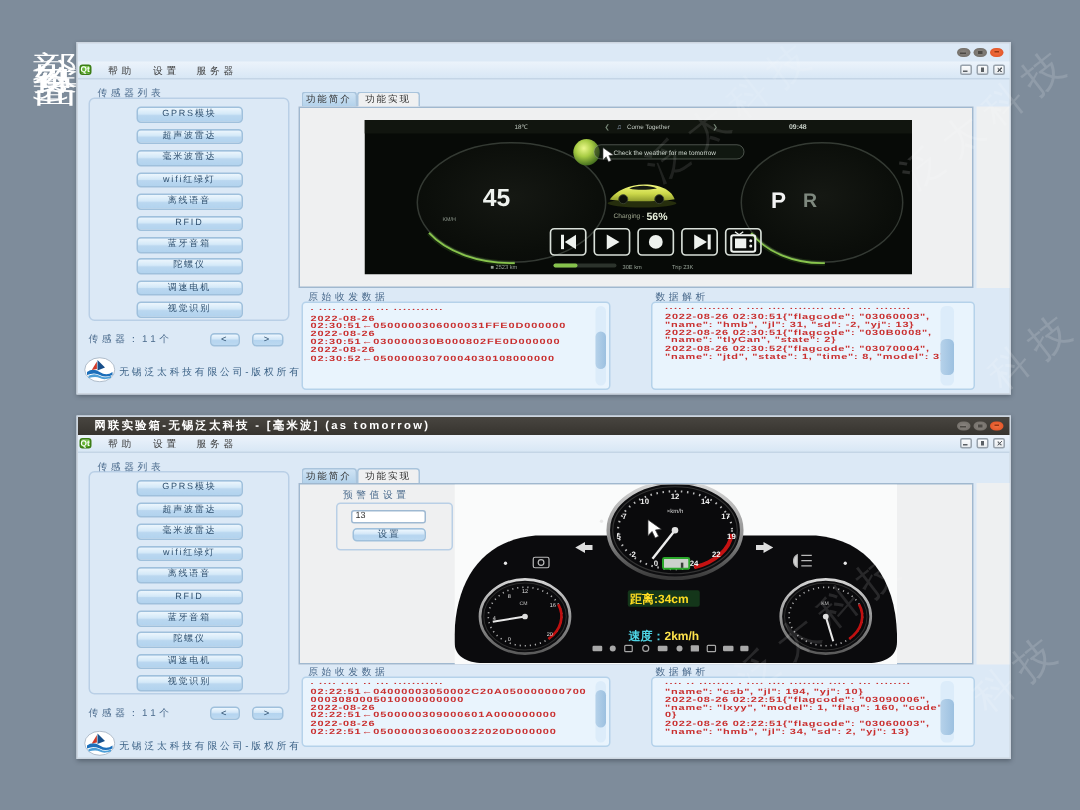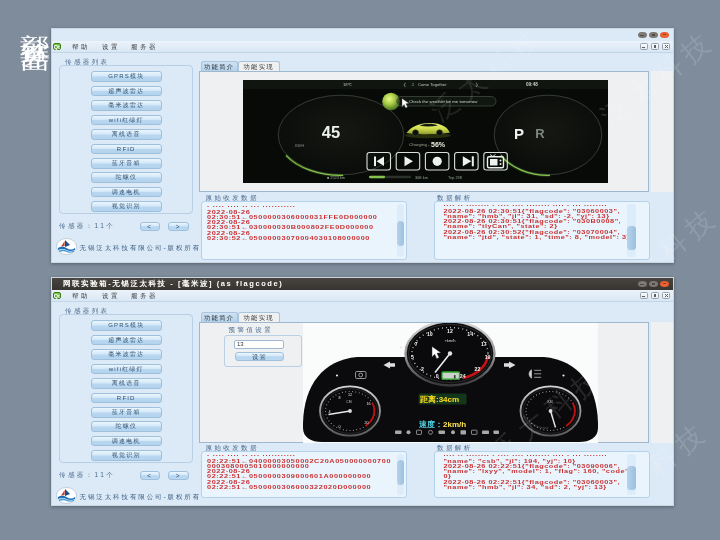--- a/index.html
+++ b/index.html
@@ -193,21 +193,21 @@
 2022-08-26 02:30:51{"flagcode": "030B0008",
 "name": "tlyCan", "state": 2}
 2022-08-26 02:30:52{"flagcode": "03070004",
 "name": "jtd", "state": 1, "time": 8, "model": 3}</div>
     <div class="sbt" style="left:192px;top:2px;bottom:2px;width:8.5px"></div>
     <div class="sbh" style="left:192px;top:24.5px;height:24px;width:8.5px"></div>
   </div>
 </div>
 
 <div class="win" id="w2" style="top:277px;height:229px">
-  <div class="tb">网联实验箱-无锡泛太科技 - [毫米波] (as flagcode)</div>
+  <div class="tb">网联实验箱-无锡泛太科技 - [毫米波] (as tomorrow)</div>
   <div class="circs"><span class="circ mn"><i></i></span><span class="circ mx"><i></i></span><span class="circ cl"><i></i></span></div>
   <div class="mb">
     <span class="qt">Qt</span>
     <span class="mi" style="left:20px">帮助</span>
     <span class="mi" style="left:50px">设置</span>
     <span class="mi" style="left:79px">服务器</span>
     <span class="mdib m1" style="right:25.5px">
         <i></i>
       </span>
     <span class="mdib m2" style="right:14.5px">

